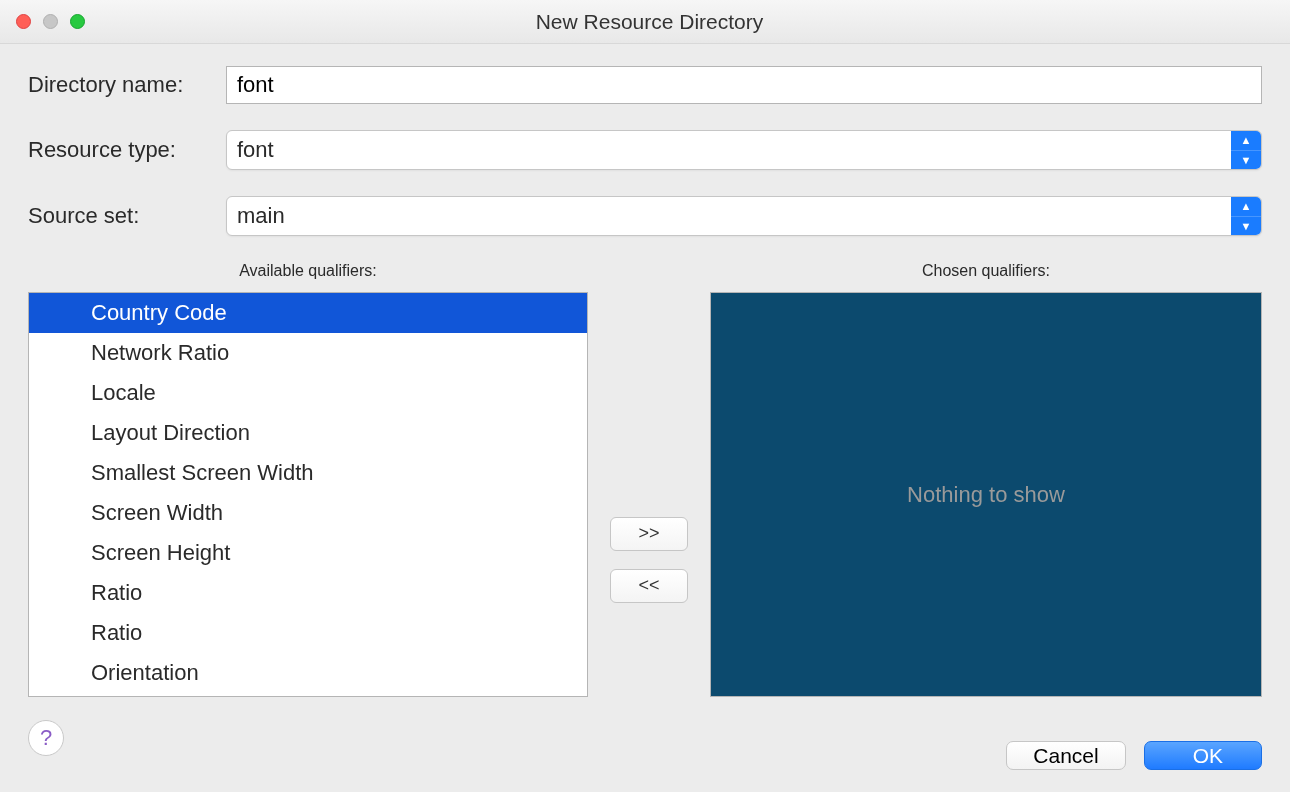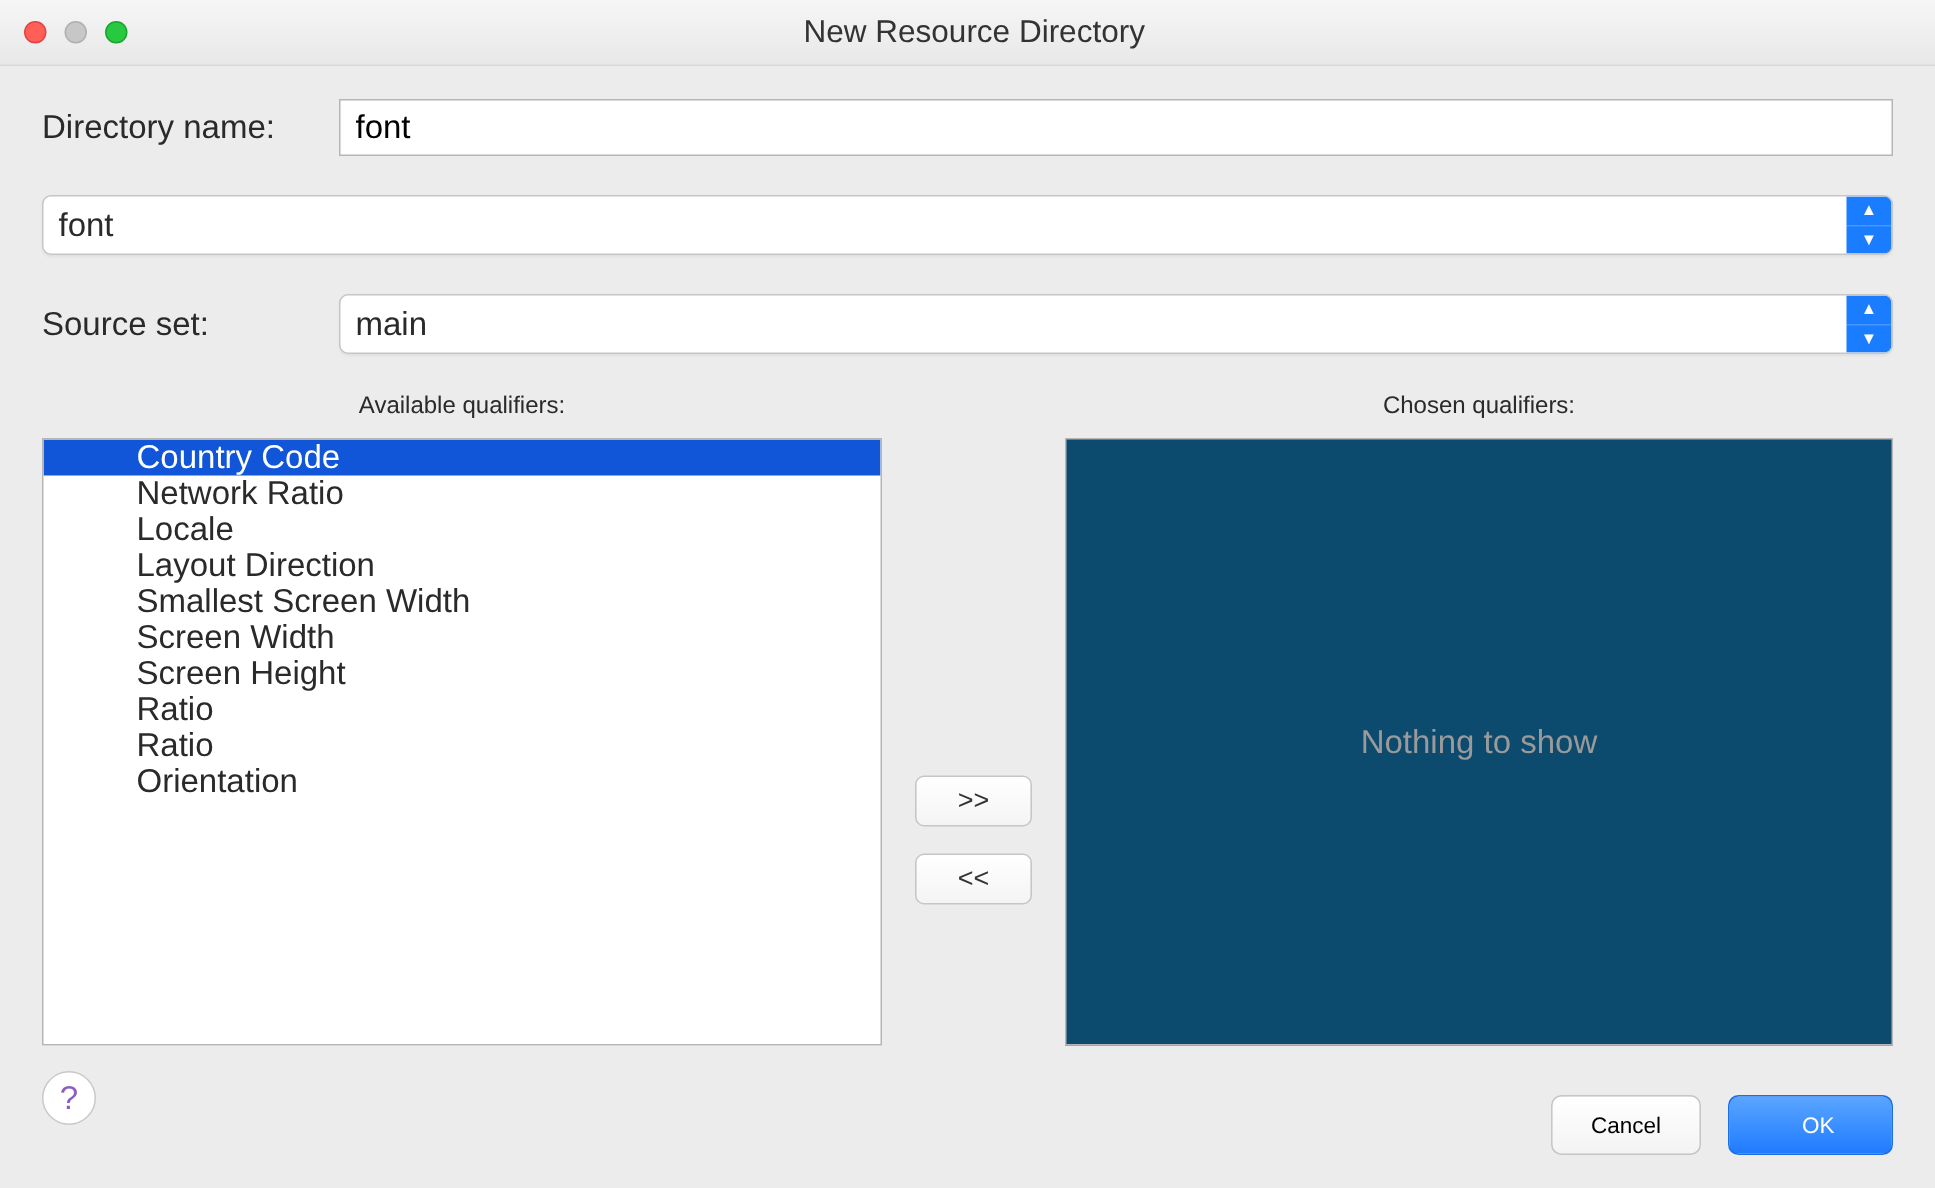--- a/index.html
+++ b/index.html
@@ -59,21 +59,21 @@
 .col.mid { width:86px; align-items:center; justify-content:center; gap:18px; padding-top:160px;}
 .col.right { flex:1; }
 .col h { display:block; font-size:16px; margin-bottom:12px; font-weight:normal;text-align:center;}
 
 .listbox {
   border:1px solid #b5b5b5; background:#fff;
   flex:1; height:405px; overflow:hidden;
 }
 .listbox .item{
   display:flex; align-items:center; gap:10px;
-  padding:6px 8px; height:24px; cursor:default;
+  padding:6px 8px; height:40px; cursor:default;
 }
 .listbox .item.selected{ background:#1156d8; color:#fff;}
 .icon-slot{
   width:24px; height:24px; flex-shrink:0;
   display:flex; align-items:center; justify-content:center;padding-left:44px;
 }
 .icon-slot svg{width:24px;height:24px;}
 
 .chosen-box{
   border:1px solid #b5b5b5; background:#0c4a6e;
@@ -92,21 +92,21 @@
   display:flex; align-items:center;
 }
 .help-btn{
   width:36px;height:36px;border-radius:50%;
   border:1px solid #c9c9c9;background:#fff;
   display:flex;align-items:center;justify-content:center;
   color:#8a5cc6;font-size:22px;
 }
 .footer .spacer{flex:1;}
 .btn{
-  height:40px; padding:0 26px; font-size:15px;
+  height:29px; padding:0 26px; font-size:21px;
   border:1px solid #c6c6c6; border-radius:7px;
   background:linear-gradient(#ffffff,#f3f3f3);
   margin-top:36px;
 }
 .btn.primary{
   border:1px solid #1a6fe6;
   background:linear-gradient(#5aa5ff,#1f7bff);
   color:#fff; padding:0 38px;
 }
 .btn + .btn{ margin-left:18px;padding-left:48px;}
@@ -127,20 +127,21 @@
 <div class="content">
 
   <div class="row">
     <div class="label">Directory name:</div>
     <div class="field">
       <input class="text" value="font" style="">
     </div>
   </div>
 
   <div class="row">
+    <div class="label">Resource type:</div>
     <div class="field">
       <div class="combo">
         <div class="val">font</div>
         <div class="stepper">
           <span>▲</span>
             <span>▼</span>
         </div>
       </div>
     </div>
   </div>

